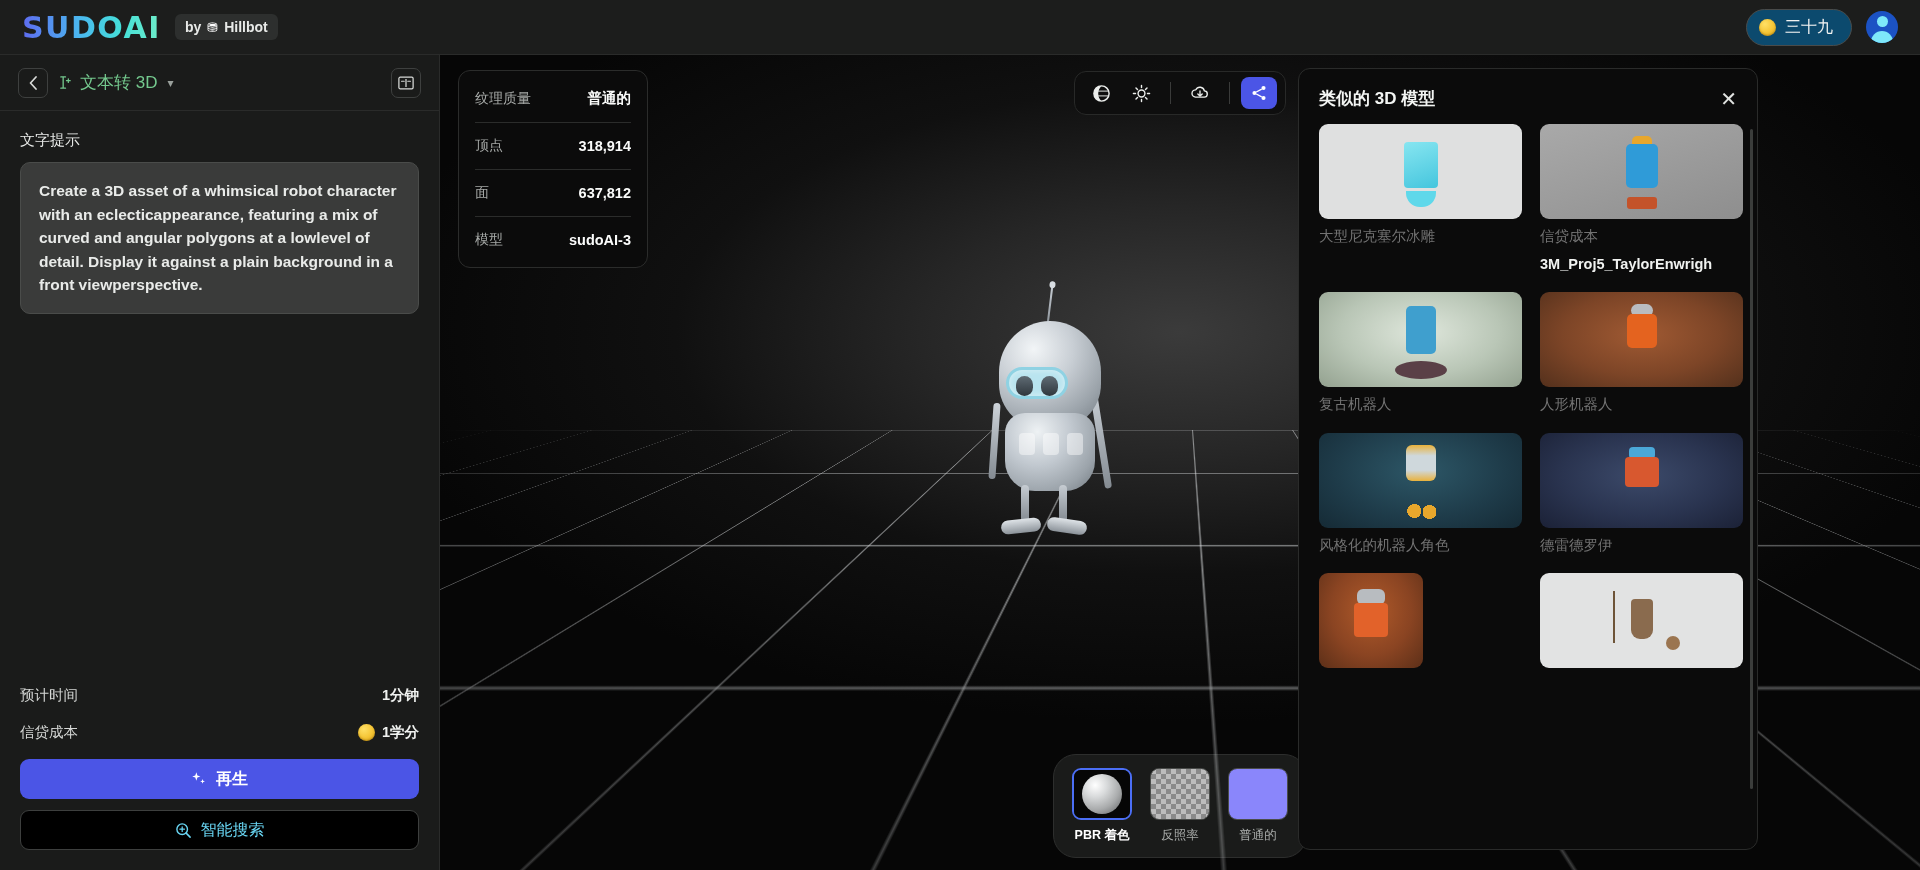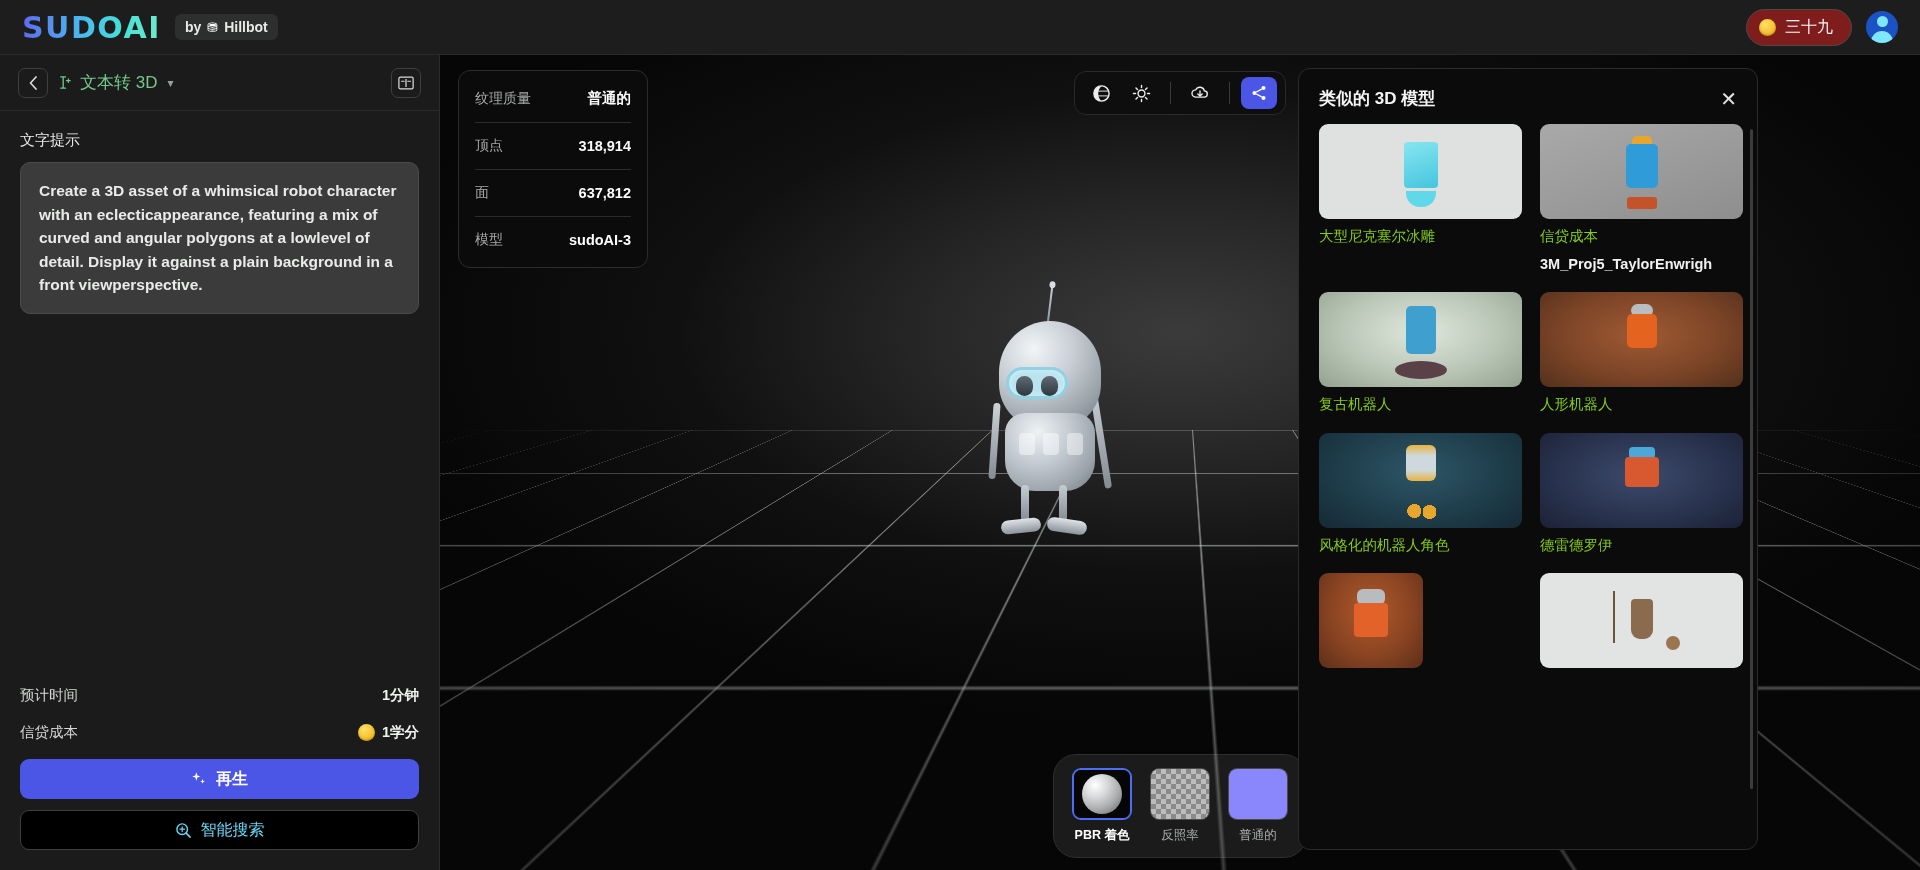--- a/index.html
+++ b/index.html
@@ -27,21 +27,21 @@
     margin-left: 14px; background: #2d2f2e; border-radius: 6px;
     padding: 5px 10px; display: flex; align-items: center; gap: 6px;
     color: #e8eae8; font-size: 14px; font-weight: 700;
   }
   .bot-glyph { font-size: 13px; line-height: 1; color: #fff; }
   .topbar-right {
     margin-left: auto; display: flex; align-items: center; gap: 14px;
   }
   .credits {
     display: flex; align-items: center; gap: 9px;
-    background: #7f1d1d; border: 1px solid #494b4a; border-radius: 20px;
+    background: #0c4a6e; border: 1px solid #494b4a; border-radius: 20px;
     padding: 7px 18px 7px 12px; color: #f2f3f2; font-size: 16px;
   }
   .coin {
     width: 17px; height: 17px; border-radius: 50%;
     background: radial-gradient(circle at 35% 30%, #ffe066 0%, #f5c534 55%, #dca820 100%);
     box-shadow: inset 0 -1px 2px rgba(140,95,0,.5);
   }
   .avatar {
     width: 32px; height: 32px; border-radius: 50%;
     background: #1b52c4; display: flex; align-items: flex-end; justify-content: center;
@@ -224,21 +224,21 @@
   }
   .rp-title { color: #f3f5f3; font-size: 17px; font-weight: 700; }
   .rp-close { color: #e2e4e2; font-size: 20px; line-height: 1; }
   .rp-grid {
     flex: 1; overflow: hidden; padding: 0 14px 14px 20px;
     display: grid; grid-template-columns: 1fr 1fr; gap: 18px 18px; align-content: start;
   }
   .card { display: flex; flex-direction: column; gap: 8px; }
   .thumb { width: 100%; height: 95px; border-radius: 9px; position: relative; overflow: hidden; }
   .thumb.narrow { width: 104px; height: 95px; align-self: flex-start; }
-  .card-t { color: #84cc16; font-size: 14.5px; line-height: 1.35;
+  .card-t { color: #737373; font-size: 14.5px; line-height: 1.35;
             white-space: nowrap; overflow: hidden; text-overflow: clip; }
   .card-t.sub { color: #f0f2f0; font-weight: 700; }
   .scrollbar {
     position: absolute; right: 4px; top: 60px; width: 3px; height: 660px;
     background: #3b3d3b; border-radius: 2px;
   }
 
   
   .t1 { background: #dfe0e0; }
   .t1 .fig { position:absolute; left:50%; top:18px; transform:translateX(-50%);

